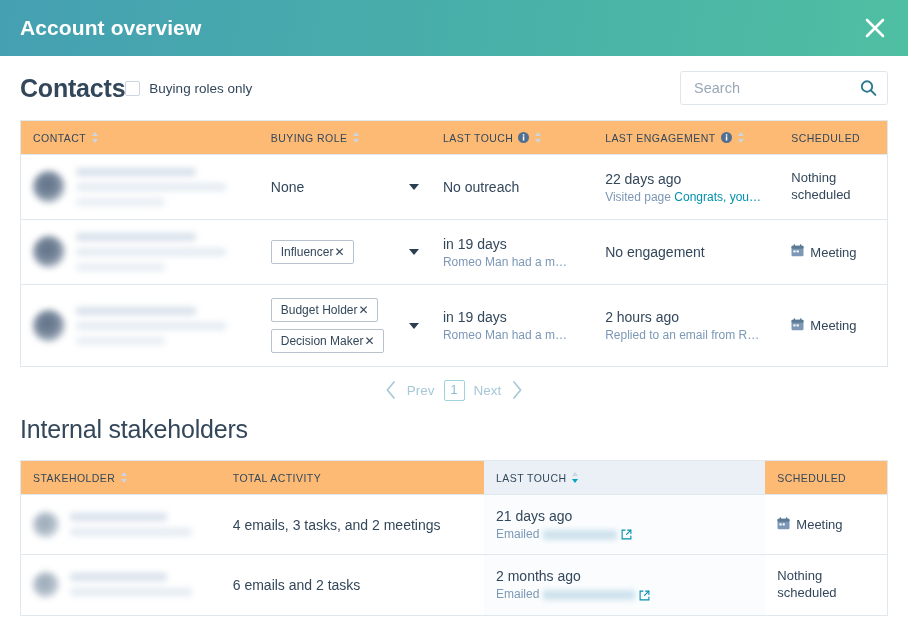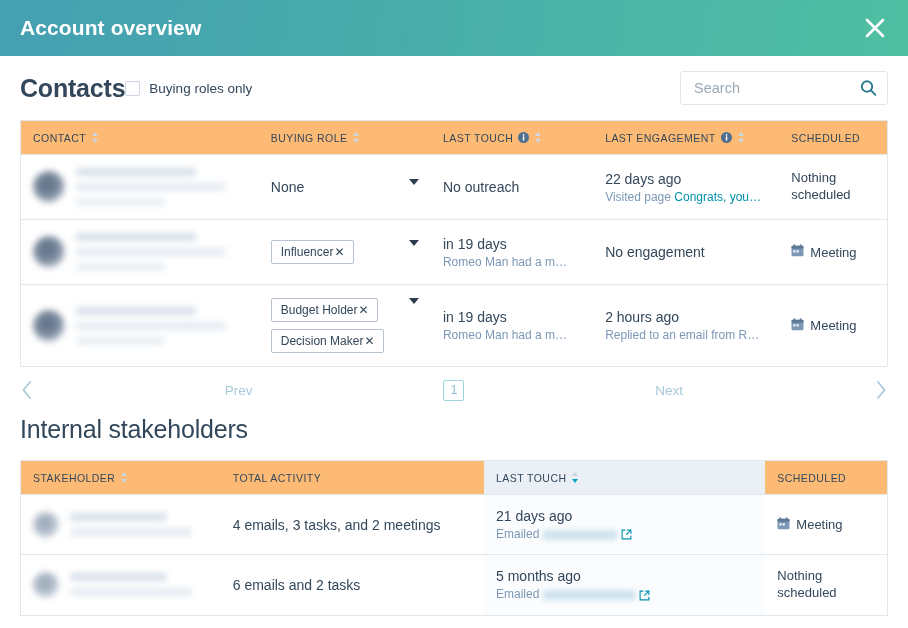--- a/index.html
+++ b/index.html
@@ -161,21 +161,21 @@
     width: 74px; height: 10px;
     border-radius: 2px;
     background: #cfe3ee;
     filter: blur(2.6px);
     vertical-align: middle;
     margin: 0 4px;
   }
   .inline-blur.w2 { width: 92px; }
 
   
-  .role-cell { display: flex; gap: 9px; }
+  .role-cell { display: flex; align-items: center; gap: 9px; }
   .chips { display: flex; flex-direction: column; gap: 7px; }
   .chip {
     display: inline-flex;
     align-items: center;
     gap: 1px;
     border: 1px solid #b6c2ce;
     border-radius: 2px;
     background: #fff;
     padding: 4px 8px 4px 9px;
     font-size: 12px;
@@ -207,21 +207,21 @@
     gap: 6px;
     font-size: 13px;
     color: #33475b;
   }
   .ext-ico { display: inline-block; line-height: 0; cursor: pointer; vertical-align: middle; }
 
   
   .pager {
     display: flex;
     align-items: center;
-    justify-content: space-between;
+    justify-content: center;
     gap: 9px;
     height: 46px;
     font-size: 13.5px;
   }
   .pager-txt { color: #a8c8d8; cursor: pointer; }
   .pager-arrow { line-height: 0; cursor: pointer; }
   .pager-num {
     min-width: 21px;
     height: 21px;
     border: 1px solid #9fd3dd;
@@ -589,21 +589,21 @@
             <div class="name-blur">
               <i class="l1"></i>
                 <i class="l2"></i>
             </div>
           </div>
         </td>
         <td>
           <div class="l-main">6 emails and 2 tasks</div>
         </td>
         <td class="sorted-col">
-          <div class="l-main">5 months ago</div>
+          <div class="l-main">2 months ago</div>
           <div class="l-sub">
             <span>Emailed</span><span class="inline-blur w2"></span><span class="ext-ico"><svg width="11" height="11" viewBox="0 0 12 12">
                   <path d="M4.4 1.2 H1.2 V10.8 H10.8 V7.6" stroke="#0091ae" stroke-width="1.2" fill="none" stroke-linecap="round"></path>
                   <path d="M7.2 1.2 H10.8 V4.8" stroke="#0091ae" stroke-width="1.2" fill="none" stroke-linecap="round"></path>
                   <path d="M10.5 1.5 L6.1 5.9" stroke="#0091ae" stroke-width="1.2" stroke-linecap="round"></path>
                 </svg></span>
           </div>
         </td>
         <td>
           <div class="sched-txt">Nothing scheduled</div>

